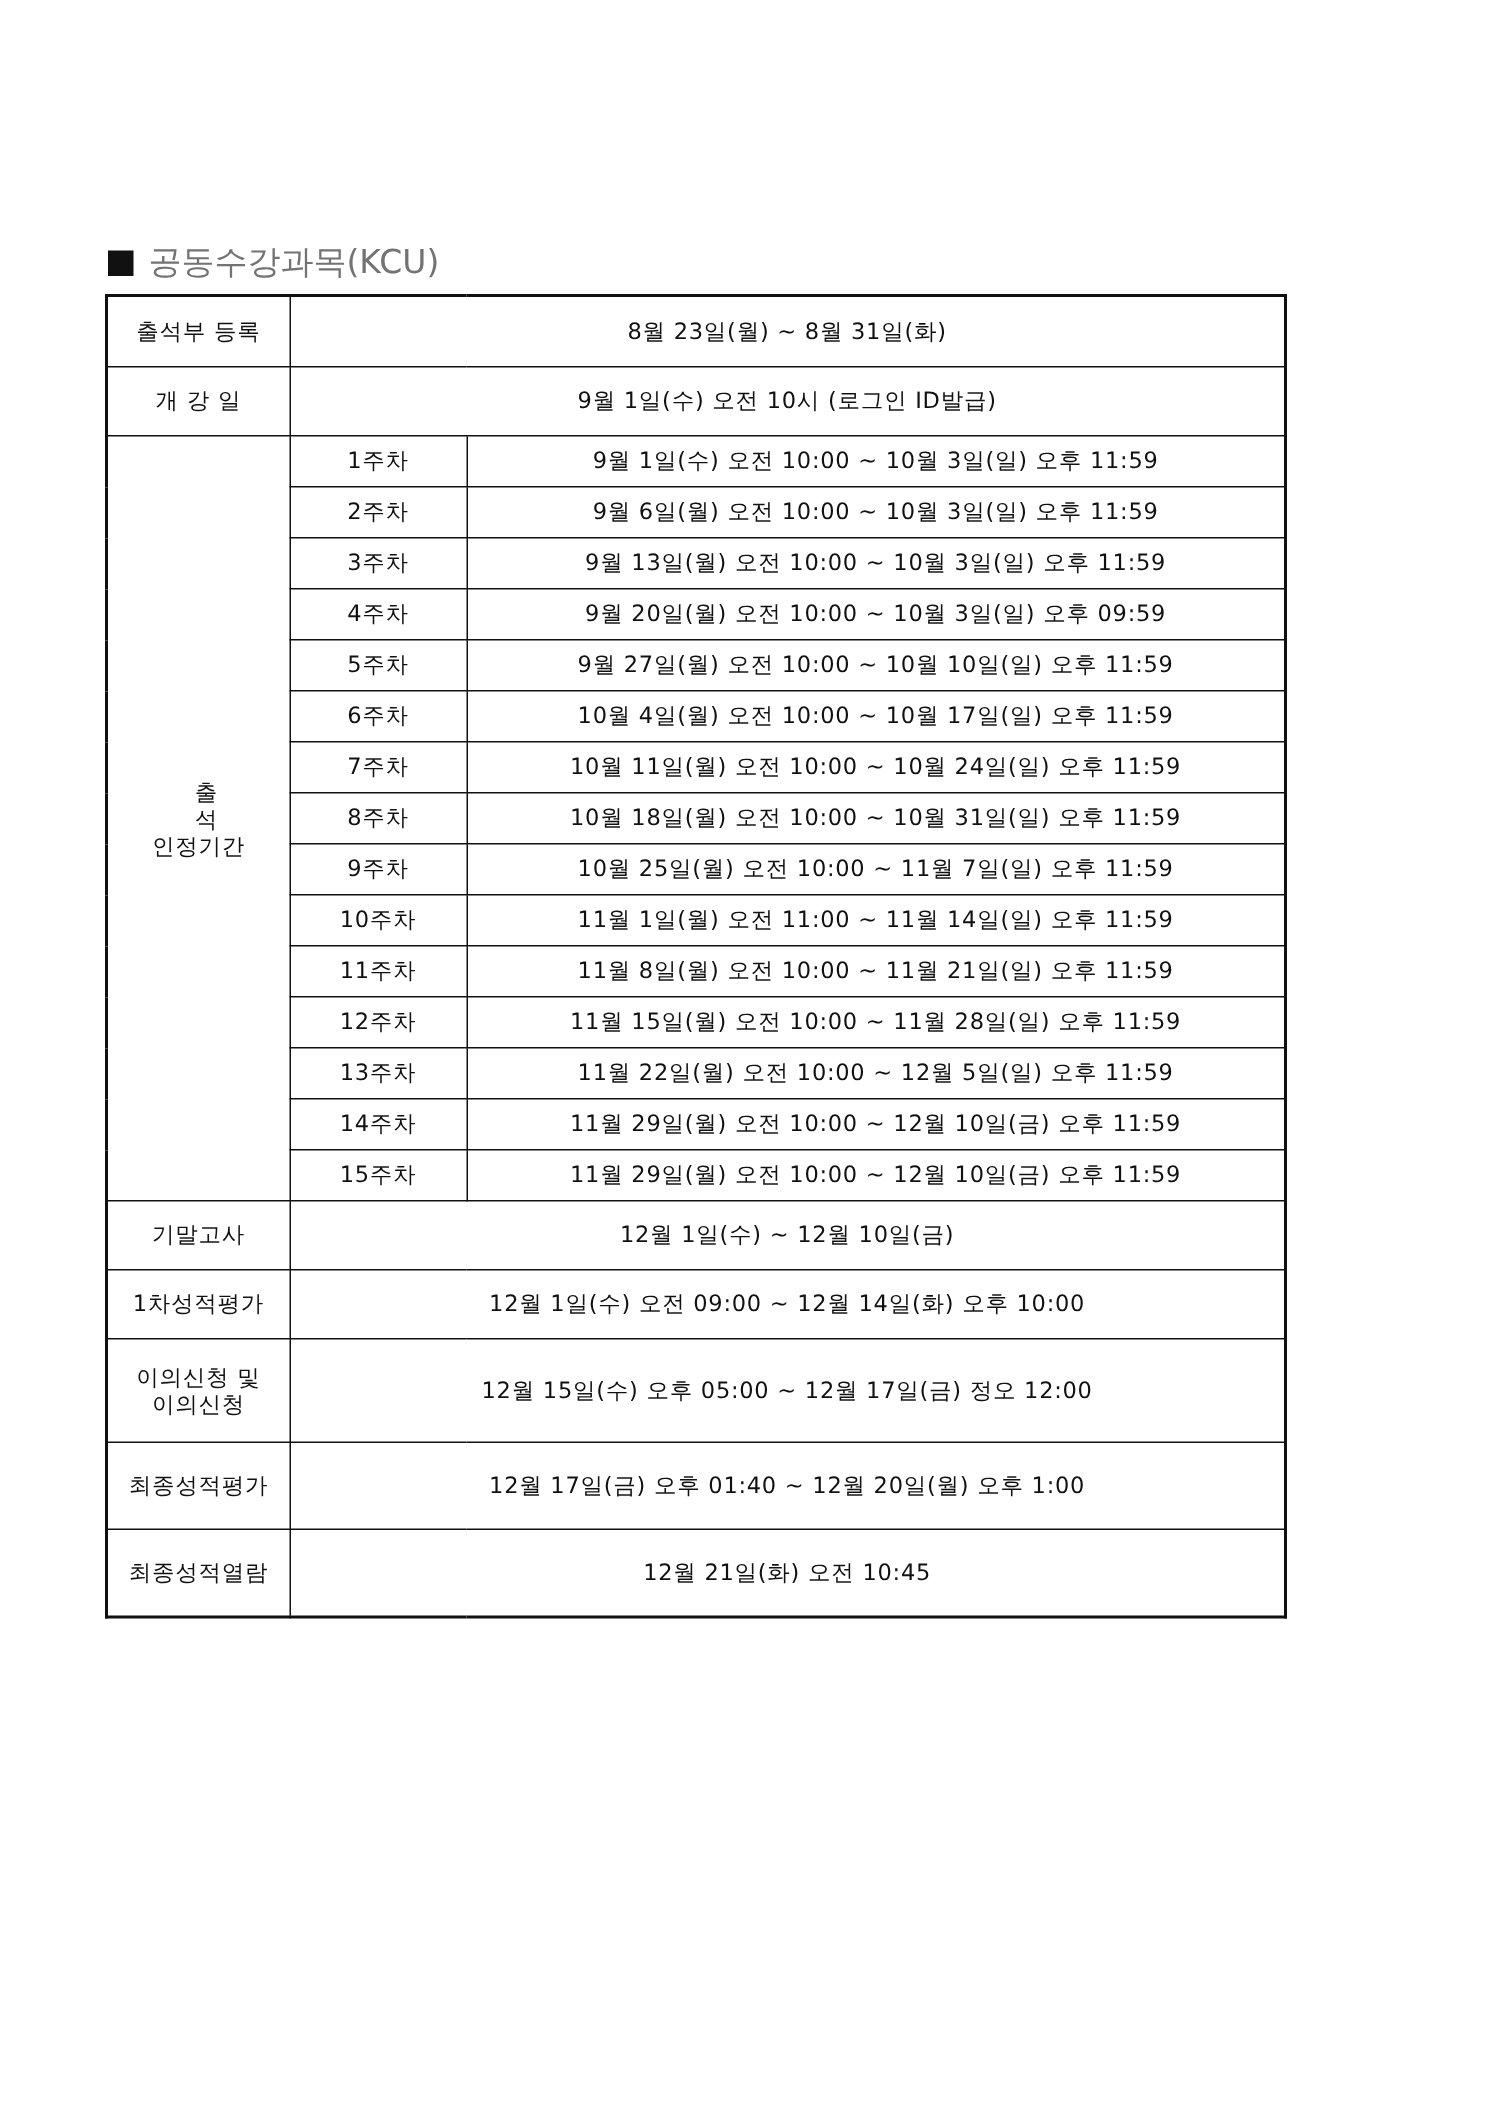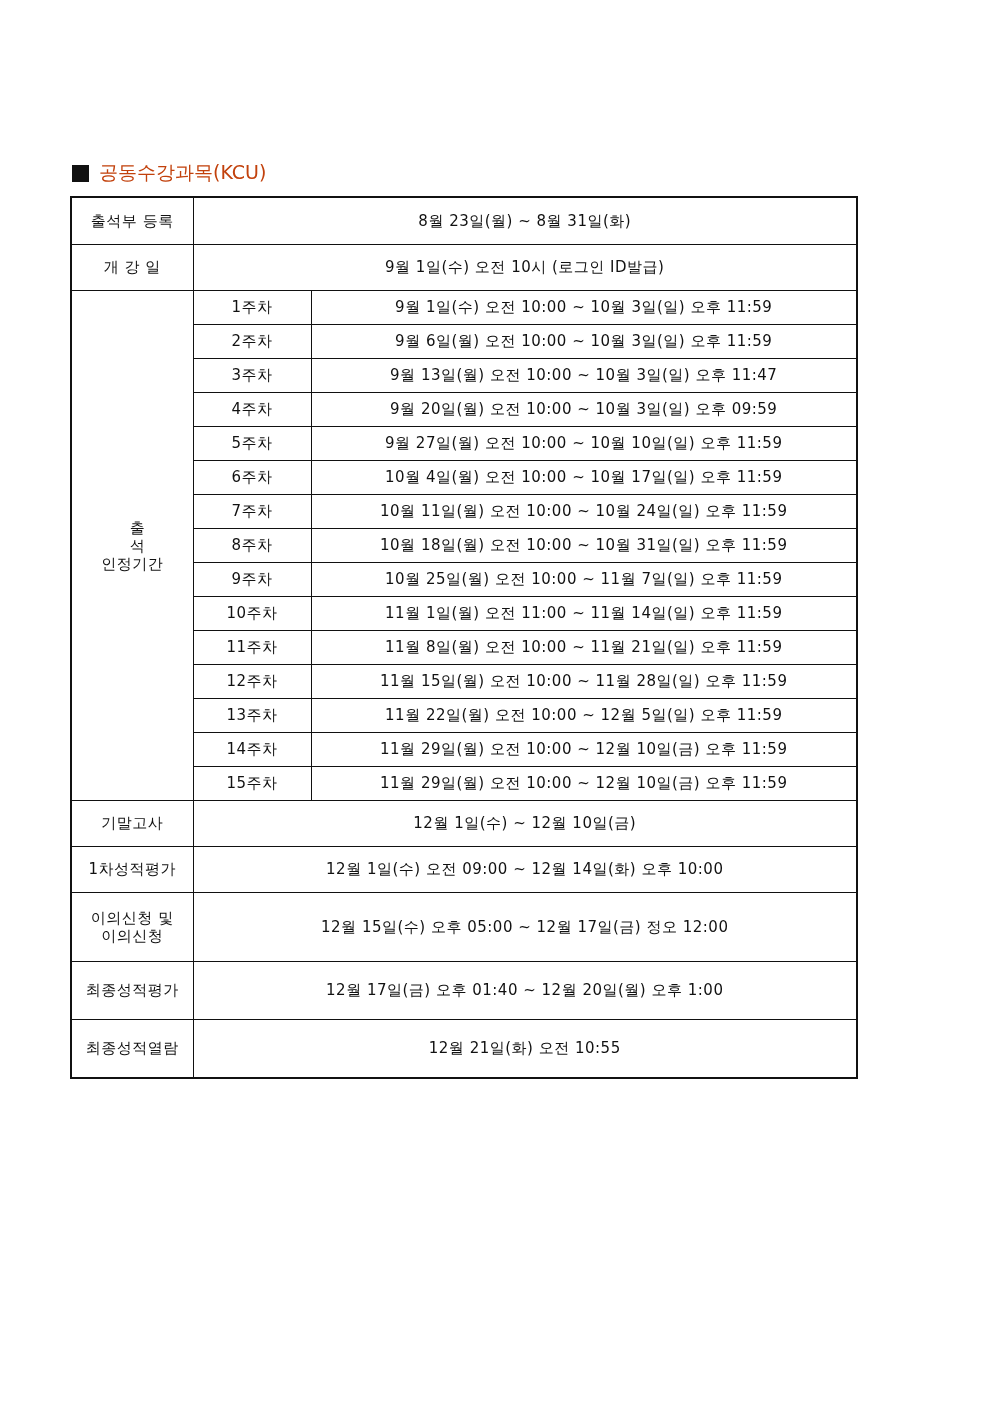--- a/index.html
+++ b/index.html
@@ -3,21 +3,21 @@
   <meta charset="utf-8">
   <style>
     html, body { margin: 0; padding: 0; background: #ffffff; }
     body {
       width: 992px; height: 1403px; position: relative; overflow: hidden;
       font-family: "DejaVu Sans", "Liberation Sans", sans-serif;
       color: #111111;
     }
     .heading {
       position: absolute; left: 72px; top: 160px;
-      font-size: 19px; color: #c2410c;
+      font-size: 22px; color: #737373;
       display: flex; align-items: center; gap: 10px;
     }
     .heading .square {
       display: inline-block; width: 17px; height: 17px; background: #111;
     }
     table.schedule {
       position: absolute; left: 70px; top: 196px;
       width: 786px;
       border-collapse: collapse;
       border: 2px solid #111;
@@ -79,21 +79,21 @@
       </td>
       <td>1주차</td>
       <td>9월 1일(수) 오전 10:00 ~ 10월 3일(일) 오후 11:59</td>
     </tr>
     <tr class="r-week">
       <td>2주차</td>
       <td>9월 6일(월) 오전 10:00 ~ 10월 3일(일) 오후 11:59</td>
     </tr>
     <tr class="r-week">
       <td>3주차</td>
-      <td>9월 13일(월) 오전 10:00 ~ 10월 3일(일) 오후 11:47</td>
+      <td>9월 13일(월) 오전 10:00 ~ 10월 3일(일) 오후 11:59</td>
     </tr>
     <tr class="r-week">
       <td>4주차</td>
       <td>9월 20일(월) 오전 10:00 ~ 10월 3일(일) 오후 09:59</td>
     </tr>
     <tr class="r-week">
       <td>5주차</td>
       <td>9월 27일(월) 오전 10:00 ~ 10월 10일(일) 오후 11:59</td>
     </tr>
     <tr class="r-week">
@@ -150,16 +150,16 @@
         <span>이의신청</span>
       </td>
       <td colspan="2">12월 15일(수) 오후 05:00 ~ 12월 17일(금) 정오 12:00</td>
     </tr>
     <tr class="r-final">
       <td>최종성적평가</td>
       <td colspan="2">12월 17일(금) 오후 01:40 ~ 12월 20일(월) 오후 1:00</td>
     </tr>
     <tr class="r-view">
       <td>최종성적열람</td>
-      <td colspan="2">12월 21일(화) 오전 10:55</td>
+      <td colspan="2">12월 21일(화) 오전 10:45</td>
     </tr>
   </tbody>
 </table>
 
 </body></html>

